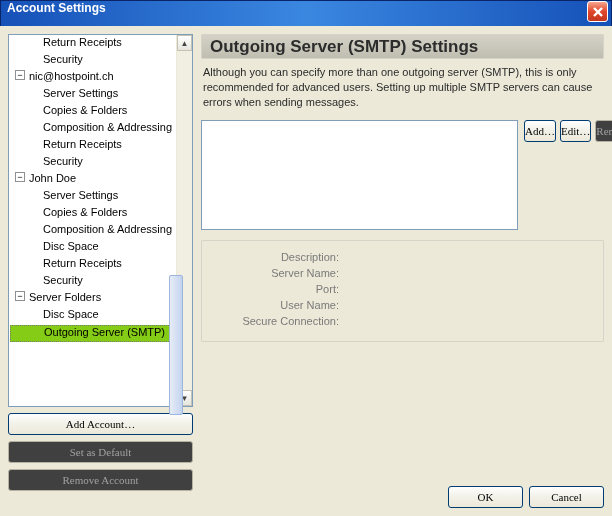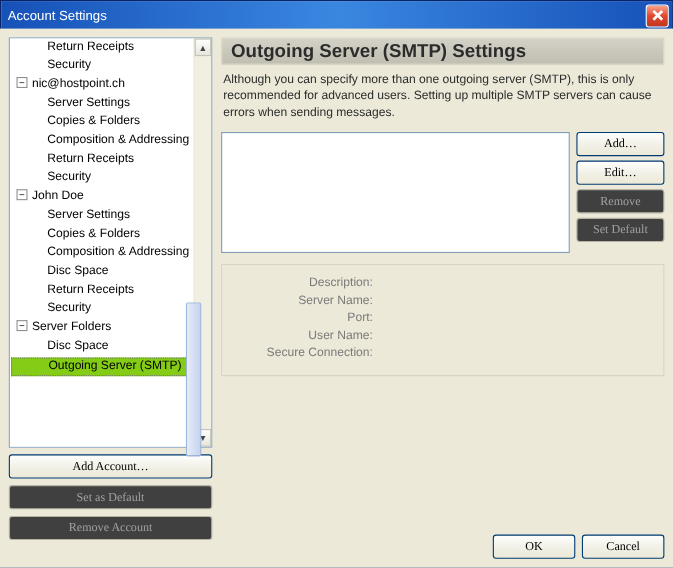--- a/index.html
+++ b/index.html
@@ -18,24 +18,23 @@
     background: linear-gradient(to bottom, #2a6fd8 0%, #0d49b5 8%, #0d49b5 45%, #2a6fd8 100%);
     background: linear-gradient(to right, #1b57c0, #3f8fe8 50%, #1b57c0);
     background: linear-gradient(to bottom, #3a95ff 0%, #0054e3 10%, #0054e3 80%, #0046c7 100%);
     background: #0a246a;
     background: linear-gradient(180deg,#3b8fe8 0%,#0f5ed7 8%,#0a53c8 50%,#0f5ed7 92%,#3b8fe8 100%);
     background: linear-gradient(180deg,#2f7de0 0%,#0a53c8 50%,#2f7de0 100%);
     background: #1651B8;
     background: linear-gradient(90deg,#1651B8,#3A87E0 50%,#1651B8);
     color: #fff;
     display: flex;
-    align-items: center;
     padding-left: 6px;
     justify-content: space-between;
-    font-weight: normal;
+    font-weight: bold;
   }
   .titlebar-title { font-size: 12px; }
   .close-btn {
     width: 21px; height: 21px;
     margin-right: 3px;
     background: linear-gradient(180deg,#f7a68e,#e1472c 50%,#c2361e);
     border: 1px solid #fff;
     border-radius: 3px;
     display:flex;align-items:center;justify-content:center;
     color:#fff;font-weight:bold;
@@ -164,21 +163,21 @@
     display:flex; gap:6px;
     margin-bottom:10px;
   }
   .server-list {
     flex:1;
     height: 110px;
     background:#fff;
     border:1px solid #7f9db9;
   }
   .right-btns {
-    display:flex;flex-direction:column;gap:4px;
+    display:flex;flex-direction:row;gap:4px;
     width:80px;
   }
   .right-btns .win-btn { height:22px; }
   .details {
     border:1px solid #d6d4c9;
     border-radius:1px;
     background: transparent;
     padding: 10px 10px;
     color:#888;
   }

